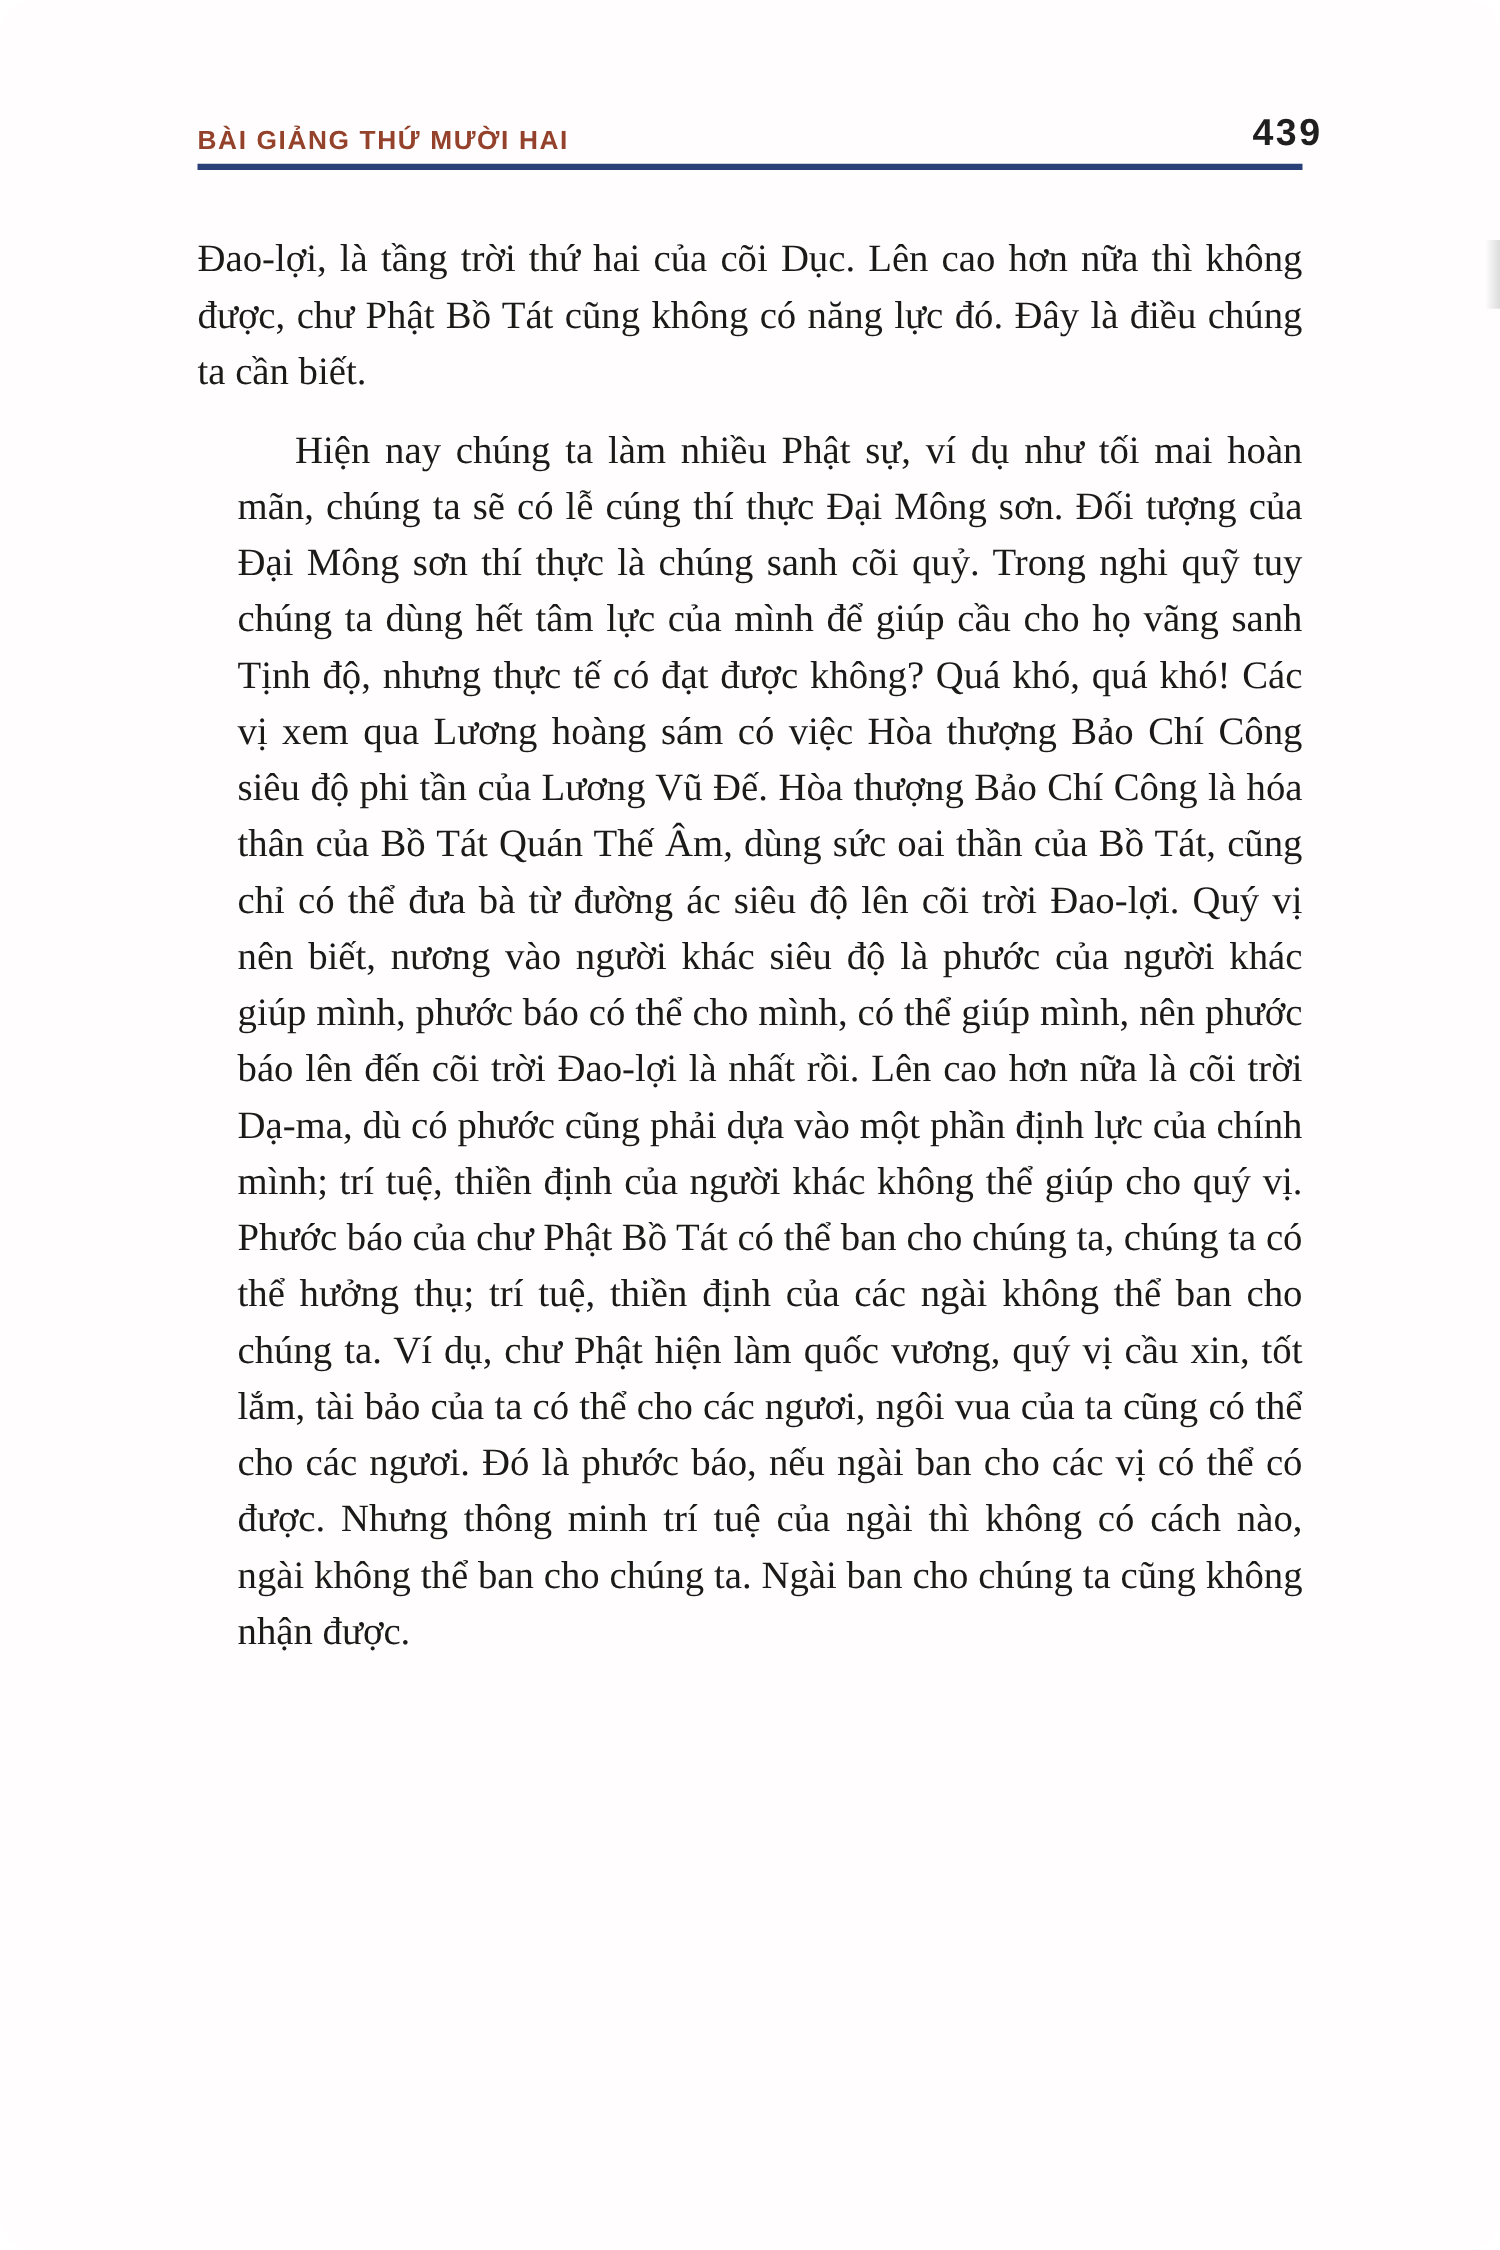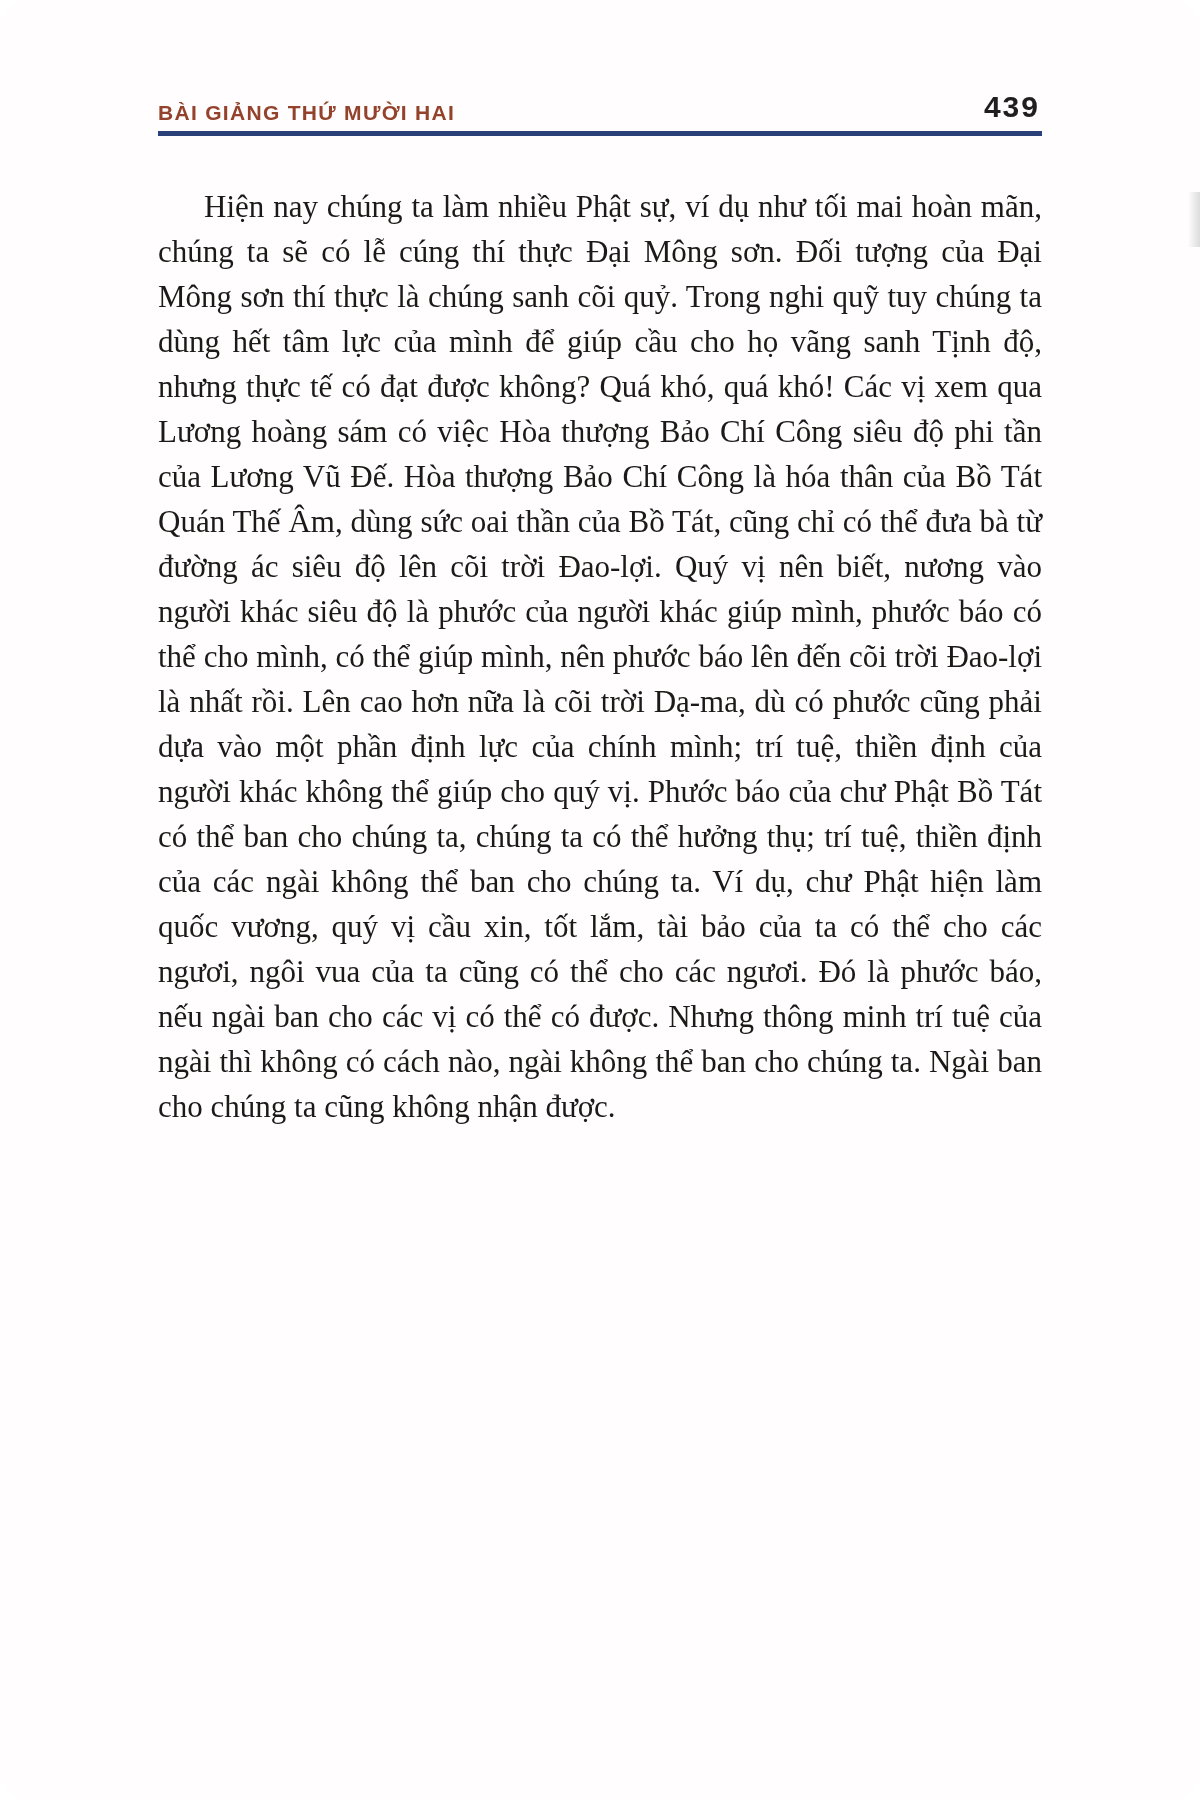--- a/index.html
+++ b/index.html
@@ -18,21 +18,21 @@
     top:101px;
     font-family:"Liberation Sans",sans-serif;
     font-weight:bold;
     font-size:21px;
     letter-spacing:1.3px;
     color:var(--header_text,#94422b);
     white-space:nowrap;
   }
   .page-number{
     position:absolute;
-    right:160px;
+    right:142px;
     top:90px;
     font-family:"Liberation Sans",sans-serif;
     font-weight:bold;
     font-size:30px;
     letter-spacing:2px;
     color:var(--page_number,#1f1f1f);
     margin-left:48px;
   }
   .header-rule{
     position:absolute;
@@ -49,21 +49,21 @@
     width:884px;
     font-family:"Liberation Serif",serif;
     font-size:31px;
     line-height:45px;
     text-align:justify;
     color:var(--body_text,#1c1a19);
     hyphens:none;
   }
   .body-text p{margin:0;}
   .body-text p + p{margin-top:18px;}
-  .body-text p.indent{text-indent:46px;}
+  .body-text p.indent{text-indent:46px;margin-left:32px;}
   .scan-artifact{
     position:absolute;
     right:0;
     top:192px;
     width:12px;
     height:55px;
     background:linear-gradient(to left,#dcdcdc,rgba(255,255,255,0));
     pointer-events:none;
   }
 </style>
@@ -72,18 +72,19 @@
 
 <div class="page">
 
   <div class="chapter-title">BÀI GIẢNG THỨ MƯỜI HAI</div>
 
   <div class="page-number">439</div>
 
   <div class="header-rule"></div>
 
   <div class="body-text">
+    <p>Đao-lợi, là tầng trời thứ hai của cõi Dục. Lên cao hơn nữa thì không được, chư Phật Bồ Tát cũng không có năng lực đó. Đây là điều chúng ta cần biết.</p>
     <p class="indent">Hiện nay chúng ta làm nhiều Phật sự, ví dụ như tối mai hoàn mãn, chúng ta sẽ có lễ cúng thí thực Đại Mông sơn. Đối tượng của Đại Mông sơn thí thực là chúng sanh cõi quỷ. Trong nghi quỹ tuy chúng ta dùng hết tâm lực của mình để giúp cầu cho họ vãng sanh Tịnh độ, nhưng thực tế có đạt được không? Quá khó, quá khó! Các vị xem qua Lương hoàng sám có việc Hòa thượng Bảo Chí Công siêu độ phi tần của Lương Vũ Đế. Hòa thượng Bảo Chí Công là hóa thân của Bồ Tát Quán Thế Âm, dùng sức oai thần của Bồ Tát, cũng chỉ có thể đưa bà từ đường ác siêu độ lên cõi trời Đao-lợi. Quý vị nên biết, nương vào người khác siêu độ là phước của người khác giúp mình, phước báo có thể cho mình, có thể giúp mình, nên phước báo lên đến cõi trời Đao-lợi là nhất rồi. Lên cao hơn nữa là cõi trời Dạ-ma, dù có phước cũng phải dựa vào một phần định lực của chính mình; trí tuệ, thiền định của người khác không thể giúp cho quý vị. Phước báo của chư Phật Bồ Tát có thể ban cho chúng ta, chúng ta có thể hưởng thụ; trí tuệ, thiền định của các ngài không thể ban cho chúng ta. Ví dụ, chư Phật hiện làm quốc vương, quý vị cầu xin, tốt lắm, tài bảo của ta có thể cho các ngươi, ngôi vua của ta cũng có thể cho các ngươi. Đó là phước báo, nếu ngài ban cho các vị có thể có được. Nhưng thông minh trí tuệ của ngài thì không có cách nào, ngài không thể ban cho chúng ta. Ngài ban cho chúng ta cũng không nhận được.</p>
   </div>
 
   <div class="scan-artifact"></div>
 
 </div>
 
 </body></html>

